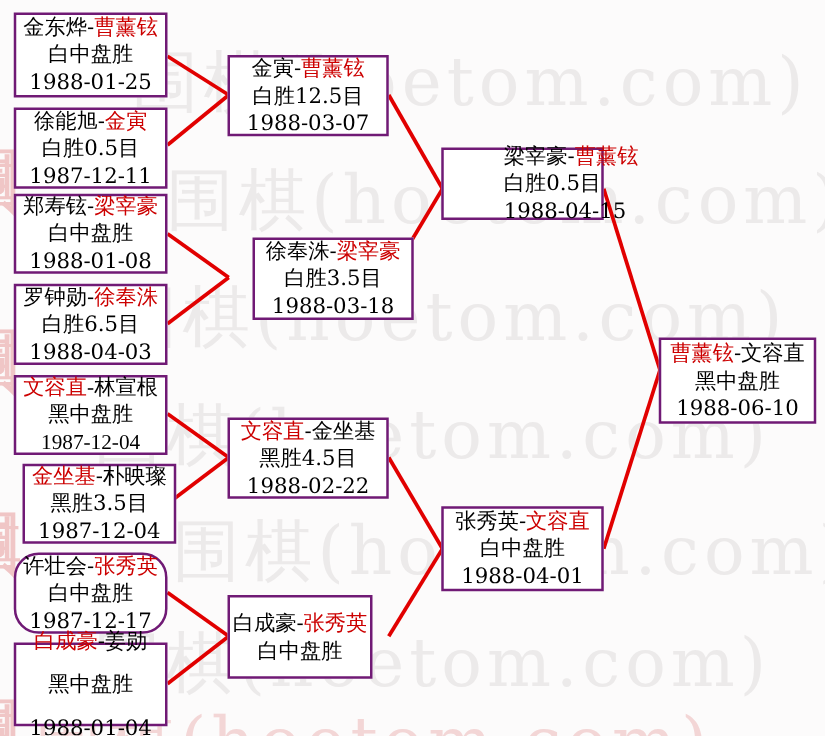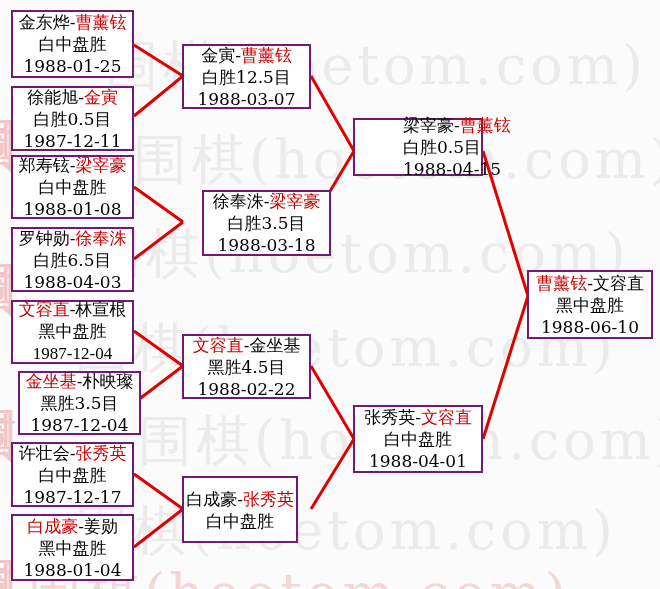--- a/index.html
+++ b/index.html
@@ -113,26 +113,26 @@
   <div class="match" style="left:11px;top:300px;width:123px;height:64px;font-family:Liberation Serif, serif;">
     <div class="line"><span class="p1 winner">文容直</span><span>-</span><span class="p2">林宣根</span></div>
     <div class="line">黑中盘胜</div>
     <div class="line">1987-12-04</div>
   </div>
   <div class="match" style="left:18px;top:371px;width:123px;height:64px;">
     <div class="line"><span class="p1 winner">金坐基</span><span>-</span><span class="p2">朴映璨</span></div>
     <div class="line">黑胜3.5目</div>
     <div class="line">1987-12-04</div>
   </div>
-  <div class="match" style="left:11px;top:442px;width:123px;height:65px;">
+  <div class="match" style="left:11px;top:442px;width:123px;height:65px;border-radius:20px;">
     <div class="line"><span class="p1">许壮会</span><span>-</span><span class="p2 winner">张秀英</span></div>
     <div class="line">白中盘胜</div>
     <div class="line">1987-12-17</div>
   </div>
-  <div class="match" style="left:11px;top:514px;width:123px;height:67px;">
+  <div class="match" style="left:11px;top:514px;width:123px;height:67px;gap:13px;">
     <div class="line"><span class="p1 winner">白成豪</span><span>-</span><span class="p2">姜勋</span></div>
     <div class="line">黑中盘胜</div>
     <div class="line">1988-01-04</div>
   </div>
 
   <div class="match" style="left:182px;top:44px;width:129px;height:65px;">
     <div class="line"><span class="p1">金寅</span><span>-</span><span class="p2 winner">曹薰铉</span></div>
     <div class="line">白胜12.5目</div>
     <div class="line">1988-03-07</div>
   </div>

